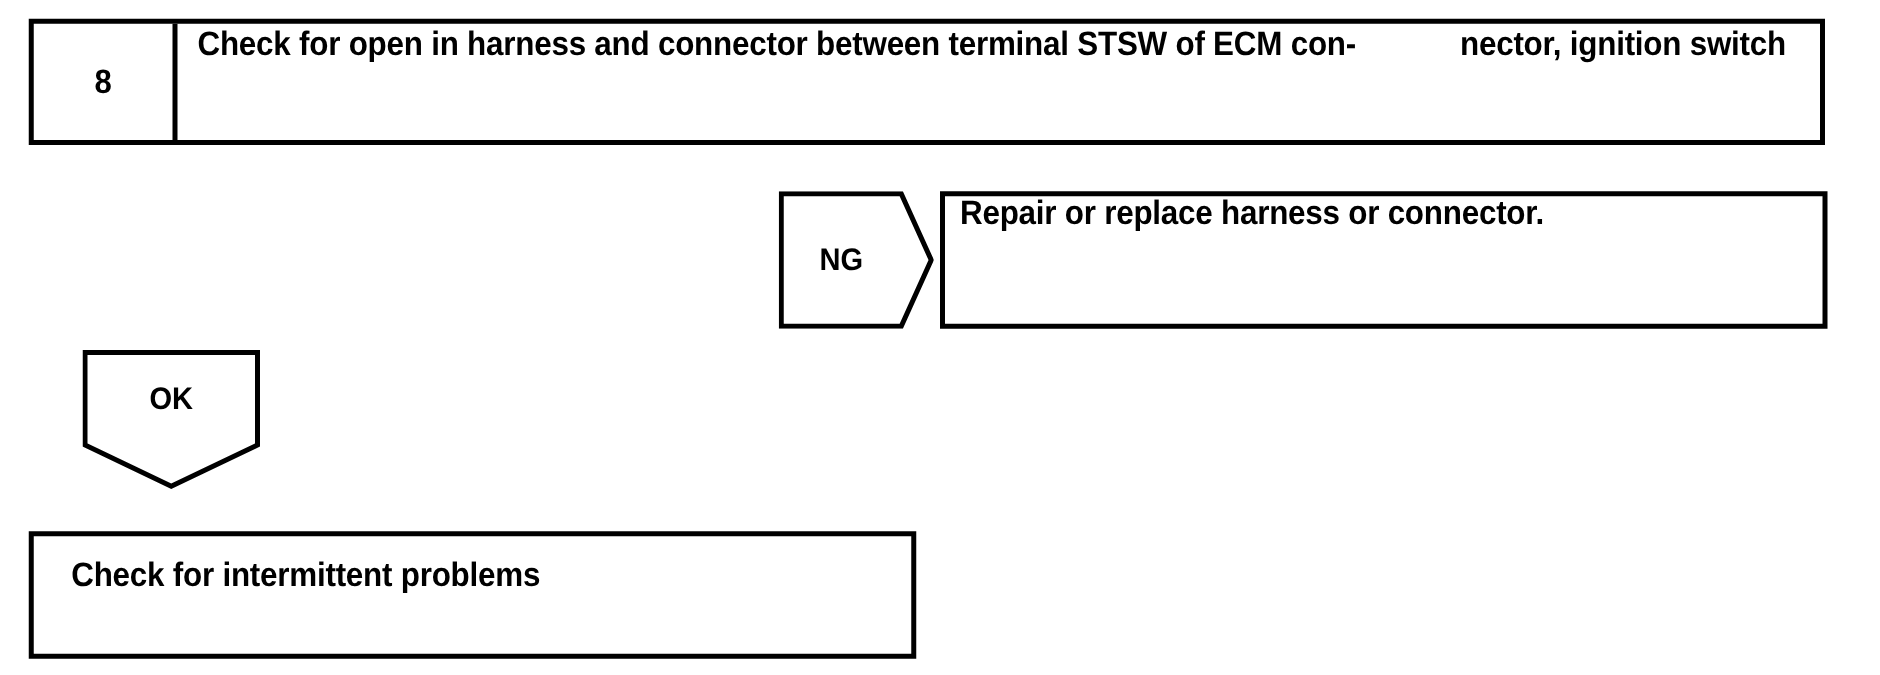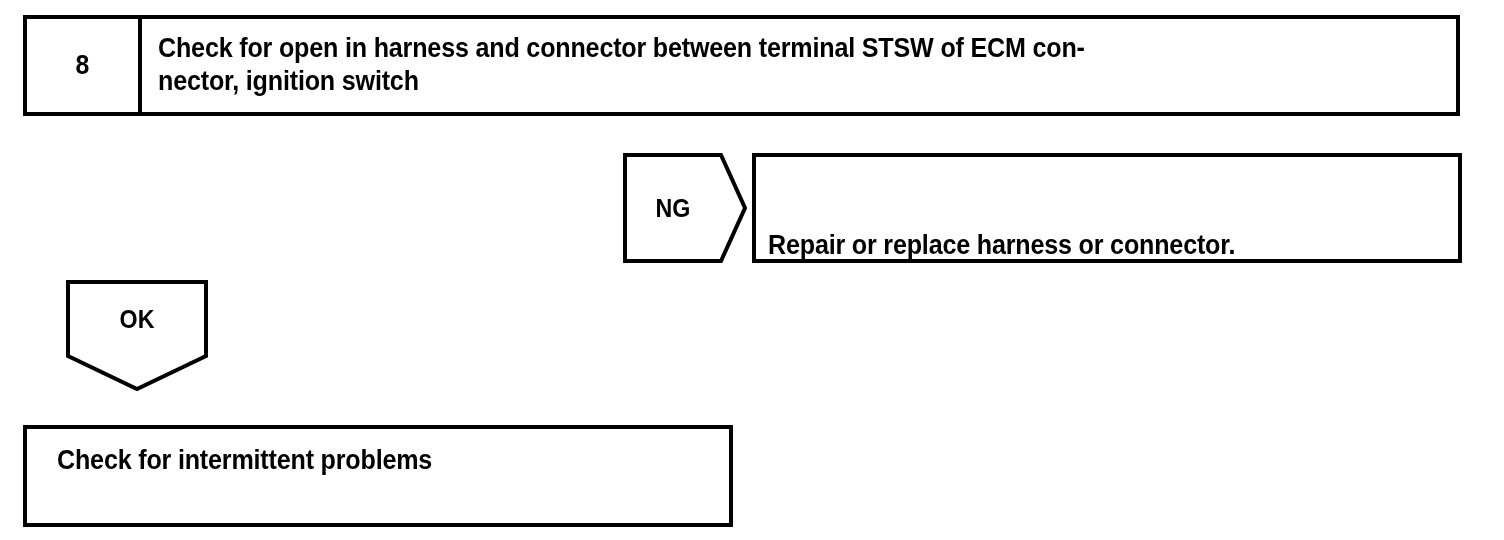--- a/index.html
+++ b/index.html
@@ -45,22 +45,22 @@
   #step-number-text {
     font-size: 27px;
     font-weight: bold;
     letter-spacing: 0px;
     transform: scaleX(0.92);
     line-height: 1;
   }
   #step-text-cell {
     flex: 1 1 auto;
     display: flex;
-    flex-direction: column;
-    justify-content: flex-end;
+    flex-direction: row;
+    justify-content: space-between;
     padding: 0 8px 14px 16px;
   }
   .step-line {
     font-size: 27px;
     font-weight: bold;
     line-height: 33px;
     white-space: nowrap;
     transform: scaleX(0.93);
     transform-origin: left center;
     letter-spacing: -0.2px;
@@ -90,21 +90,21 @@
     letter-spacing: 0px;
   }
 
   
   #repair-box {
     left: 752px;
     top: 153px;
     width: 710px;
     height: 110px;
     display: flex;
-    align-items: flex-end;
+    align-items: flex-start;
     padding-left: 12px;
   }
   #repair-text {
     font-size: 27px;
     font-weight: bold;
     line-height: 1;
     white-space: nowrap;
     transform: scaleX(0.93);
     transform-origin: left center;
     letter-spacing: -0.2px;

